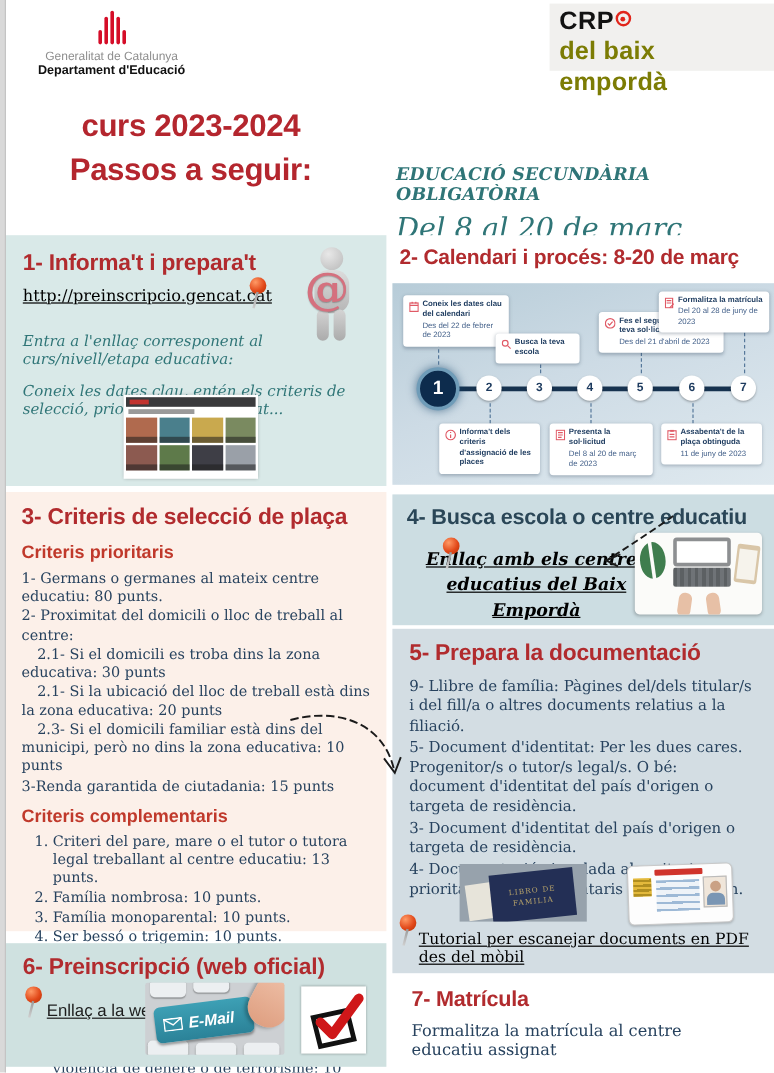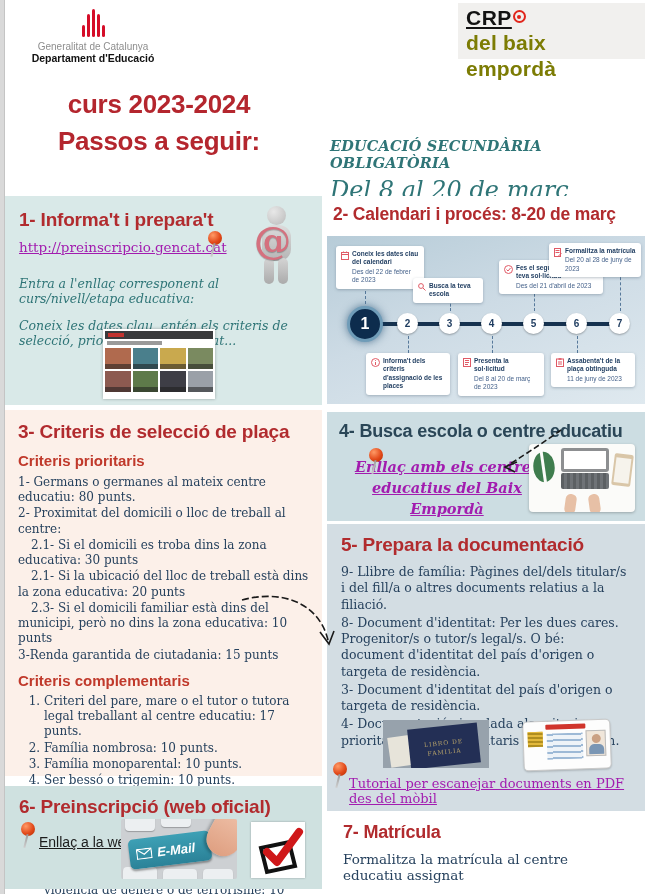--- a/index.html
+++ b/index.html
@@ -11,21 +11,21 @@
   
   .gencat { position:absolute; left:18px; top:9px; width:150px; text-align:center; }
   .senyera { display:inline-flex; gap:2px; align-items:flex-end; height:28px; margin-bottom:2px; }
   .senyera i { display:block; width:3px; background:#d50d28; border-radius:2px; }
   .senyera i:nth-child(1){height:12px;} .senyera i:nth-child(2){height:23px;}
   .senyera i:nth-child(3){height:28px;} .senyera i:nth-child(4){height:23px;}
   .senyera i:nth-child(5){height:12px;}
   .gencat .l1 { font-size:10px; color:#8e8e8e; }
   .gencat .l2 { font-size:10.5px; color:#111; font-weight:bold; }
   .crp { position:absolute; left:458px; top:3px; width:187px; height:56px; background:#f1f0ee; padding:3px 8px; }
-  .crp .name { font-size:21px; font-weight:800; color:#121212; letter-spacing:.5px; line-height:24px;text-decoration:underline; }
+  .crp .name { font-size:21px; font-weight:800; color:#121212; letter-spacing:.5px; line-height:24px; }
   .target { display:inline-block; width:13px; height:13px; border:2.5px solid #e1251b; border-radius:50%; position:relative; vertical-align:2px; margin-left:1px;}
   .target::after { content:''; position:absolute; left:50%; top:50%; width:4px; height:4px; margin:-2px 0 0 -2px; background:#e1251b; border-radius:50%; }
   .crp .sub { font-size:21px; font-weight:bold; color:#7c7c04; line-height:26px; letter-spacing:.2px; }
 
   
   .main-title { position:absolute; left:28px; top:86px; width:262px; text-align:center;
     color:#b4262e; font-weight:bold; font-size:26px; line-height:37px; letter-spacing:-.3px; }
   .subtitle { position:absolute; left:330px; top:137px; width:312px; color:#2f7577; font-family:"DejaVu Serif", serif; }
   .subtitle .lev { font-size:14.5px; font-weight:bold; font-style:italic; letter-spacing:.2px; }
   .subtitle .dat { font-size:24px; font-style:italic; margin-top:5px; }
@@ -36,21 +36,21 @@
   #s1 { left:5px; top:196px; width:317px; height:209px; background:#d9e9e8; padding:13px 14px; }
   #s2 { left:327px; top:196px; width:318px; height:212px; background:#ffffff; }
   #s3 { left:5px; top:410px; width:317px; height:366px; background:#fcf0e9; padding:11px 13px; }
   #s4 { left:327px; top:412px; width:318px; height:109px; background:#ccdde2; padding:9px 12px; }
   #s5 { left:327px; top:524px; width:318px; height:287px; background:#d3dde3; padding:10px 14px; }
   #s6 { left:5px; top:786px; width:317px; height:103px; background:#cfe1e0; padding:10px 14px; }
   #s7 { left:327px; top:814px; width:318px; height:80px; background:#ffffff; padding:8px 16px; }
 
   .serif { font-family:"DejaVu Serif", serif; color:#27425e; }
   .tealit { font-family:"DejaVu Serif", serif; font-style:italic; color:#2f7577; }
-  a.tlink { color:#a21caf; text-decoration:underline; cursor:pointer; }
+  a.tlink { color:#000000; text-decoration:underline; cursor:pointer; }
 
   
   .pin { position:absolute; width:14px; height:14px; border-radius:50%;
     background:radial-gradient(circle at 35% 30%, #ff9a66, #e2491a 55%, #b02c00); z-index:5;}
   .pin::after { content:''; position:absolute; top:12px; left:4px; width:1.5px; height:14px;
     background:linear-gradient(#9a9a9a,#cfcfcf); transform:rotate(14deg); }
 
   
   #s1 .link { font-family:"DejaVu Serif", serif; font-size:13.5px; margin-top:8px; display:inline-block; }
   .person { position:absolute; right:18px; top:10px; width:54px; height:84px; }
@@ -327,21 +327,21 @@
     <div class="pl serif">
       <div>1- Germans o germanes al mateix centre educatiu: 80 punts.</div>
       <div>2- Proximitat del domicili o lloc de treball al centre:</div>
       <div class="sub">2.1- Si el domicili es troba dins la zona educativa: 30 punts</div>
       <div class="sub">2.1- Si la ubicació del lloc de treball està dins la zona educativa: 20 punts</div>
       <div class="sub">2.3- Si el domicili familiar està dins del municipi, però no dins la zona educativa: 10 punts</div>
       <div>3-Renda garantida de ciutadania: 15 punts</div>
     </div>
     <h3>Criteris complementaris</h3>
     <ol class="serif">
-      <li>Criteri del pare, mare o el tutor o tutora legal treballant al centre educatiu: 17 punts.</li>
+      <li>Criteri del pare, mare o el tutor o tutora legal treballant al centre educatiu: 13 punts.</li>
       <li>Família nombrosa: 10 punts.</li>
       <li>Família monoparental: 10 punts.</li>
       <li>Ser bessó o trigemin: 10 punts.</li>
       <li>Quan l'alumne o alumna es troba en situació d'acolliment familiar: 10 punts.</li>
       <li>Si algun membre de la família té una discapacitat (igual o superior al 33%): 15 punts.</li>
       <li>Si s'acredita la condició de víctima de violència de gènere o de terrorisme: 10 punts.</li>
     </ol>
   </div>
 
   <div class="sec" id="s4">
@@ -361,21 +361,21 @@
     <svg class="arrow-svg" style="left:168px; top:14px;" width="70" height="56" viewBox="0 0 70 56">
       <path d="M66 4 C 52 14, 34 26, 12 40" fill="none" stroke="#1a1a1a" stroke-width="1.6" stroke-dasharray="6 3"></path>
       <path d="M22 36 L10 41 L20 46" fill="none" stroke="#1a1a1a" stroke-width="1.6"></path>
     </svg>
   </div>
 
   <div class="sec" id="s5">
     <h2>5- Prepara la documentació</h2>
     <div class="items serif">
       <p>9- Llibre de família: Pàgines del/dels titular/s i del fill/a o altres documents relatius a la filiació.</p>
-      <p>8- Document d'identitat: Per les dues cares. Progenitor/s o tutor/s legal/s. O bé: document d'identitat del país d'origen o targeta de residència.</p>
+      <p>5- Document d'identitat: Per les dues cares. Progenitor/s o tutor/s legal/s. O bé: document d'identitat del país d'origen o targeta de residència.</p>
       <p>3- Document d'identitat del país d'origen o targeta de residència.</p>
       <p>4- Documentació vinculada als criteris prioritaris i complementaris que s'al·leguin.</p>
     </div>
     <div class="libro">
       <span class="pagew"></span>
       <div class="book">LIBRO DE FAMILIA</div>
     </div>
     <div class="dni">
       <span class="hdr"></span>
         <span class="qr"></span>

